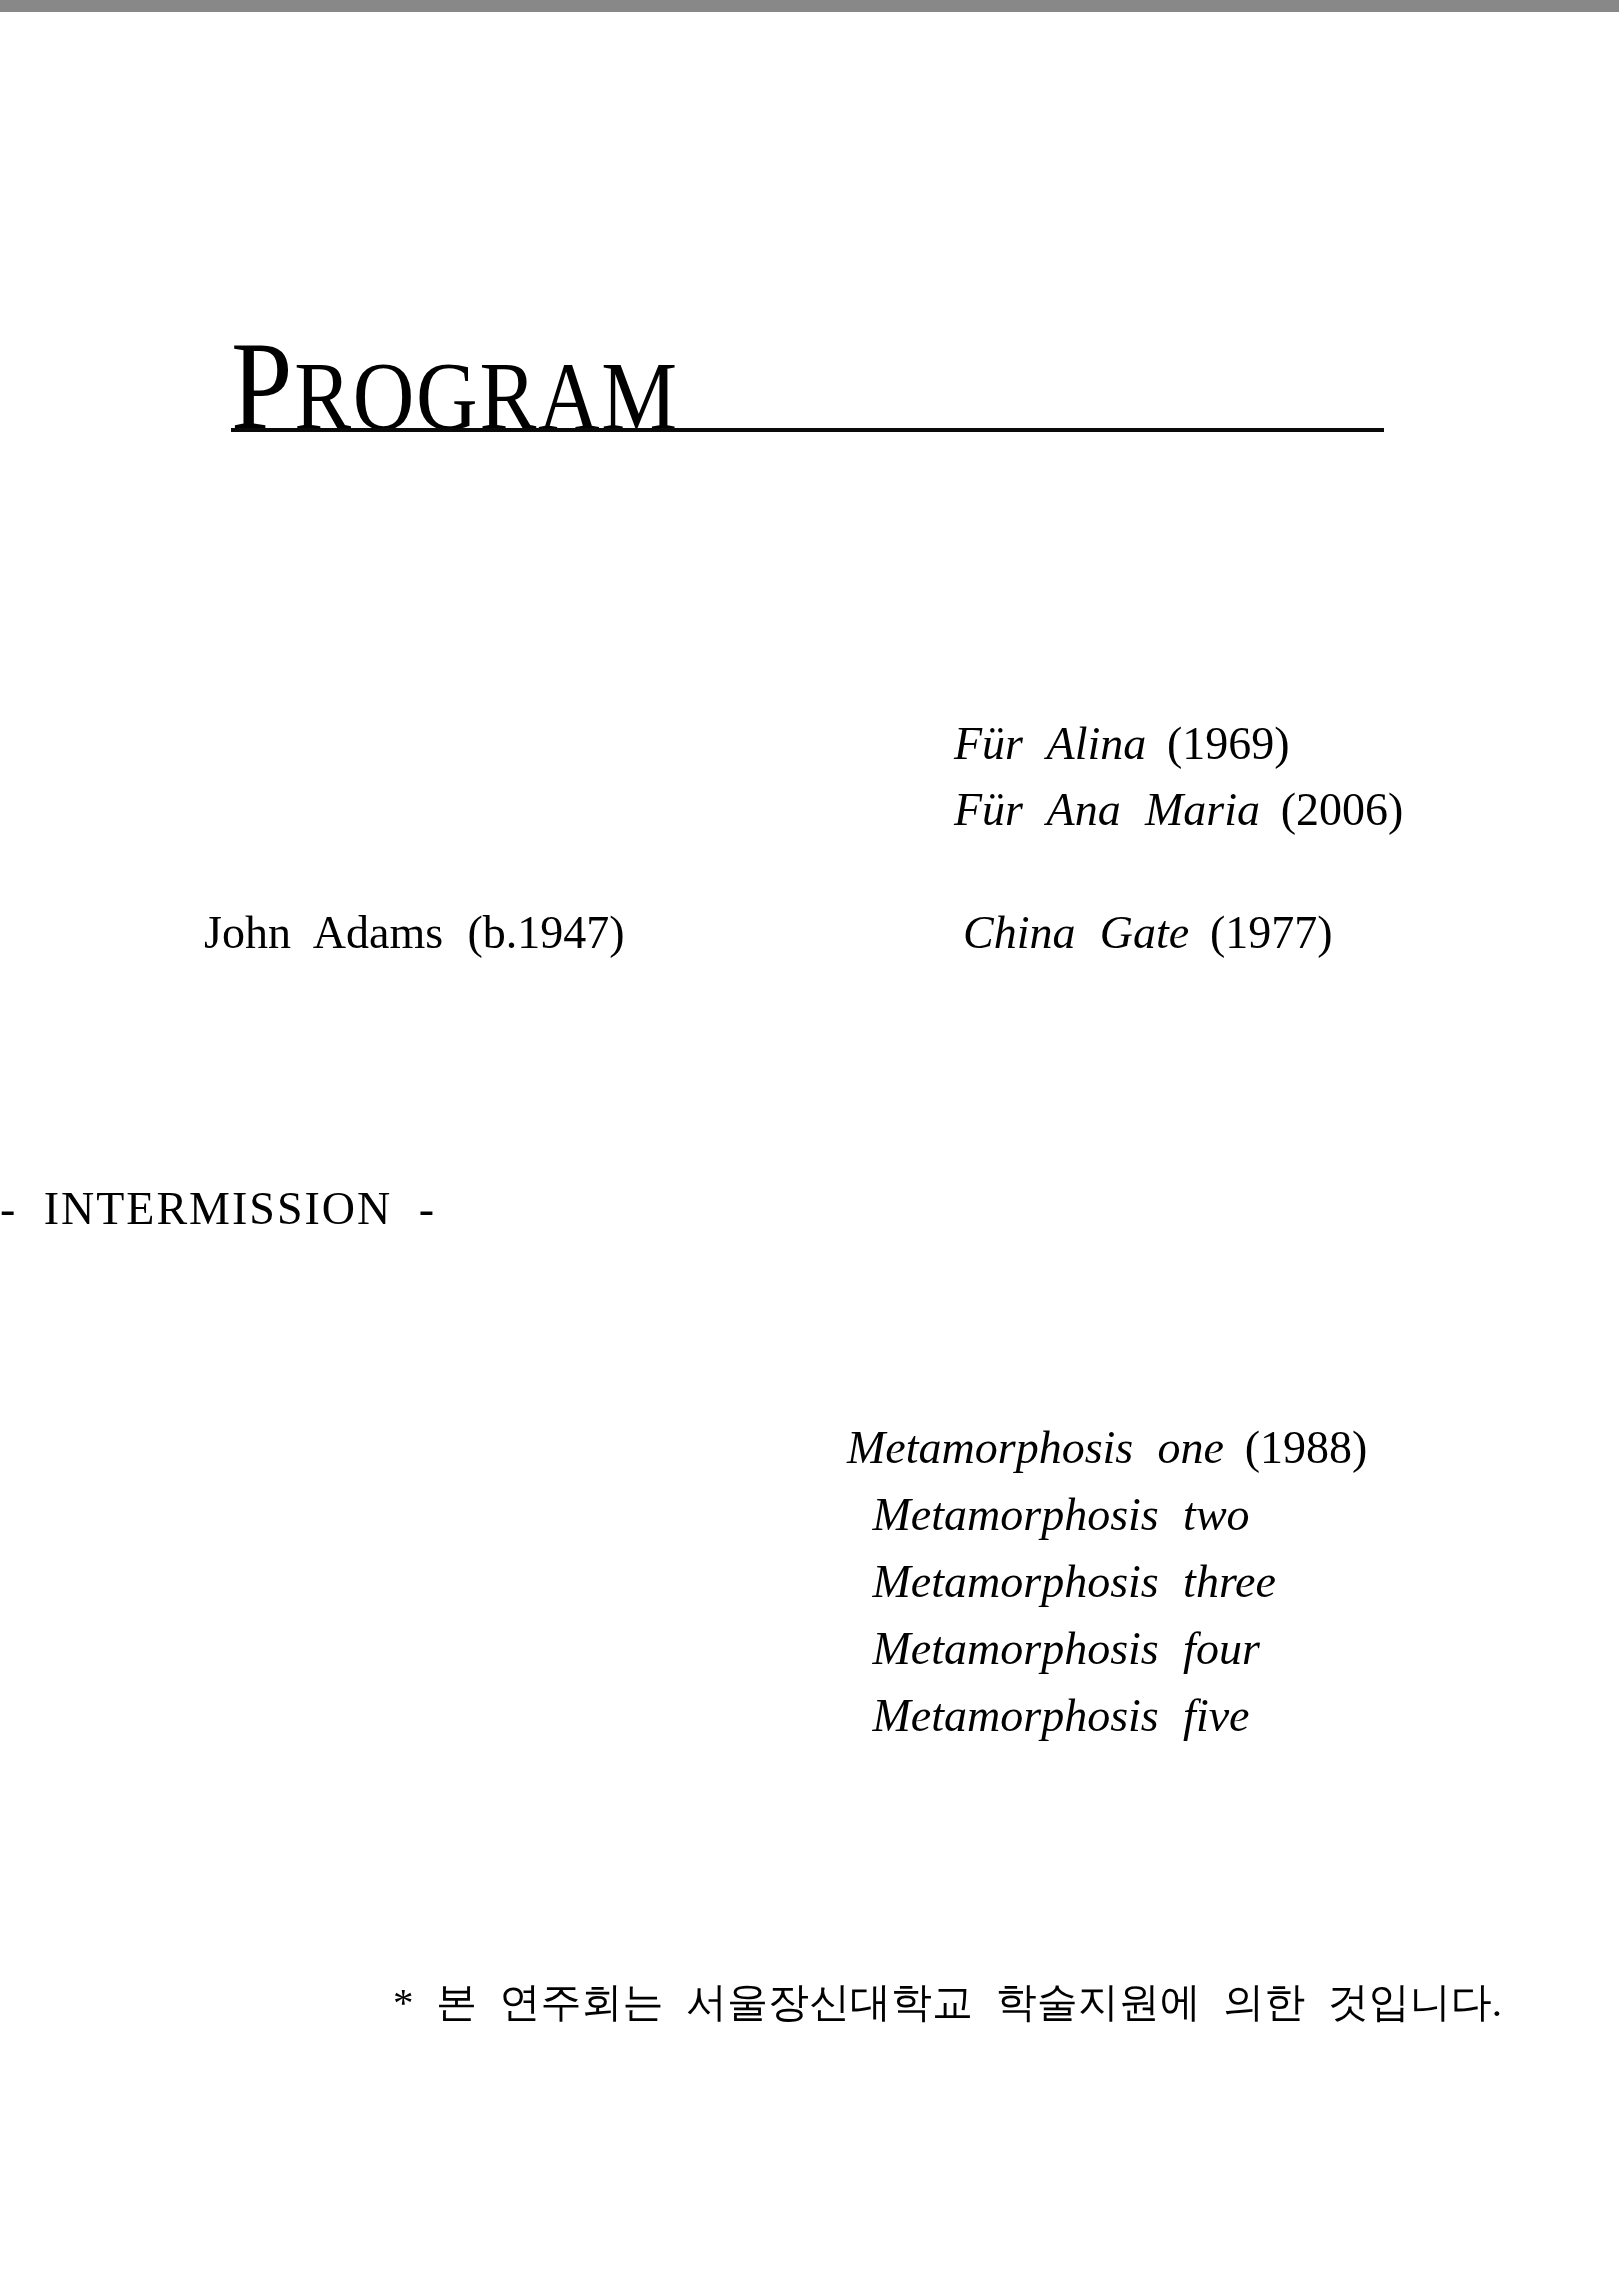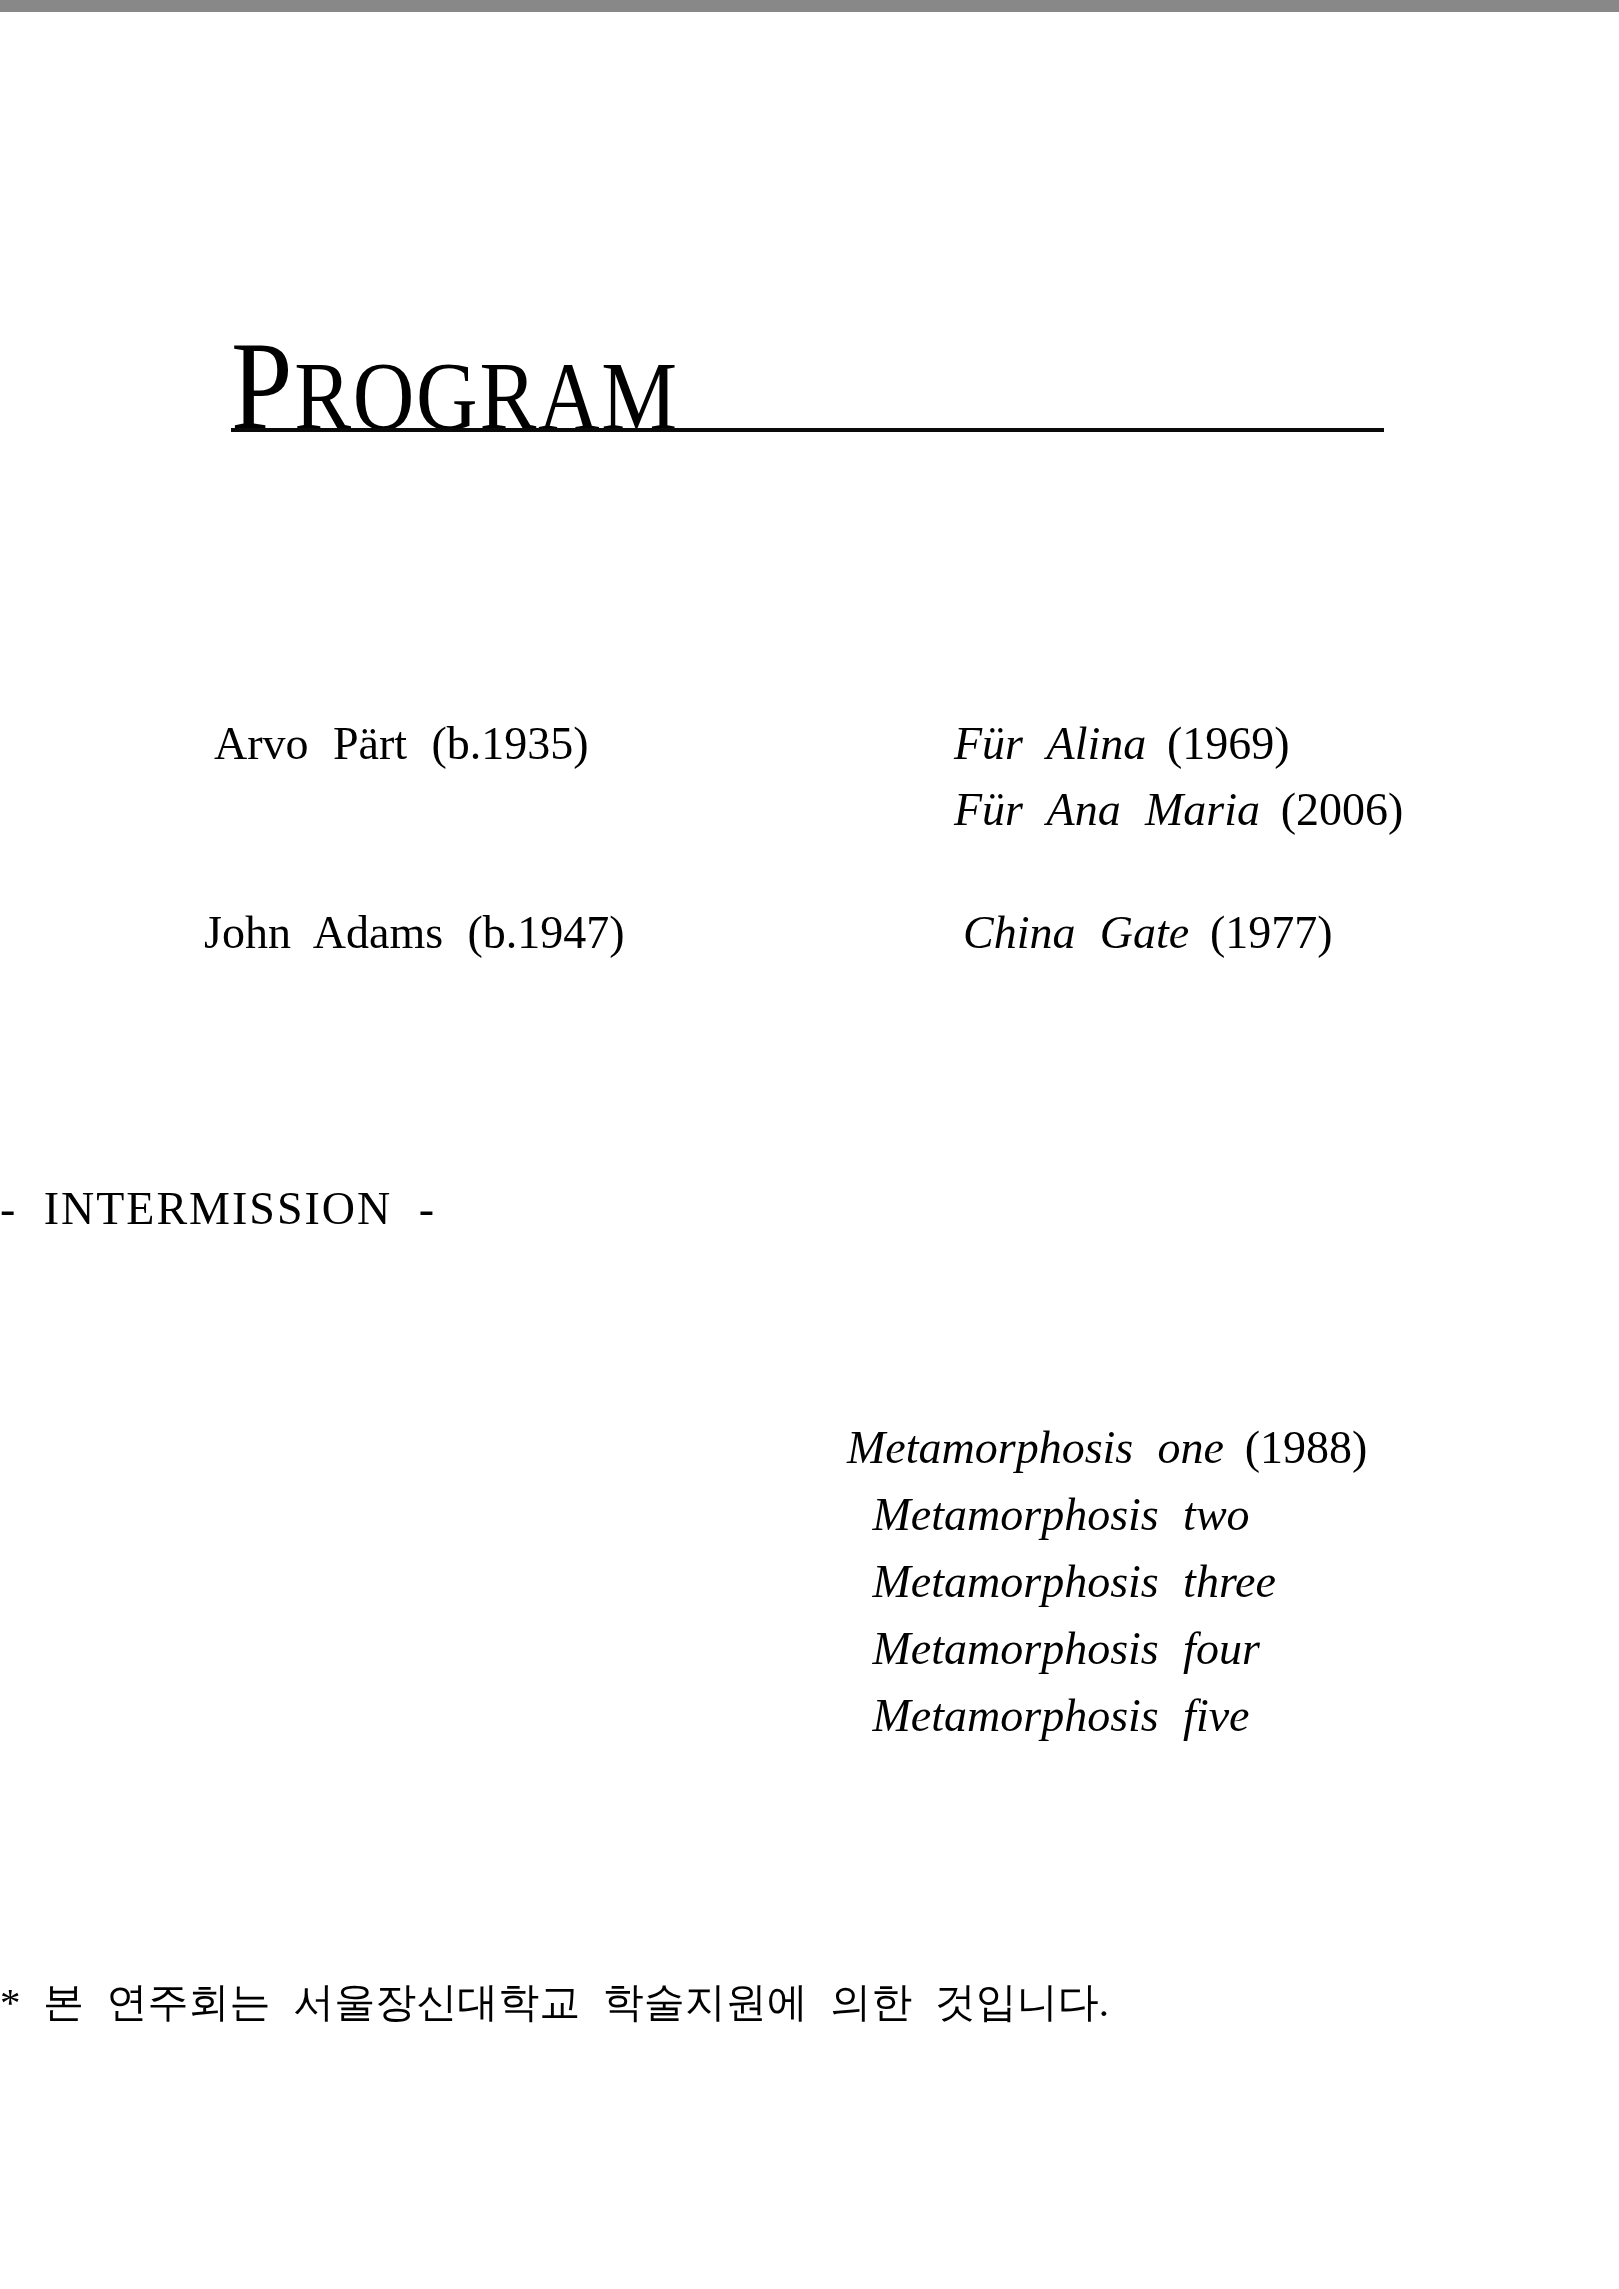--- a/index.html
+++ b/index.html
@@ -76,35 +76,34 @@
   
   .composer-3 { left: 214px; top: 1402px; }
   .works-3    { left: 847px; top: 1402px; line-height: 67px; }
   .works-3 .work-line.indent { padding-left: 25.5px; }
 
   
   .footnote {
     left: 0;
     top: 1961px;
     width: 1502px;
-    text-align: left;
+    text-align: right;
     font-size: 41px;
     line-height: 59px;
     word-spacing: 0.3em;
   }
 </style>
 </head>
 <body>
 
 <div class="page">
 
   <h1 class="title"><span class="title-initial">P</span><span class="title-rest">ROGRAM</span></h1>
   <div class="title-underline"></div>
 
-  <span class="bodytext composer composer-1">Arvo Pärt (b.1935)</span>
   <div class="bodytext works works-1">
     <span class="work-line"><span class="work-title">Für Alina</span><span class="work-year">(1969)</span></span>
     <span class="work-line"><span class="work-title">Für Ana Maria</span><span class="work-year">(2006)</span></span>
   </div>
 
   <span class="bodytext composer composer-2">John Adams (b.1947)</span>
   <div class="bodytext works works-2">
     <span class="work-line"><span class="work-title">China Gate</span><span class="work-year">(1977)</span></span>
   </div>
 

